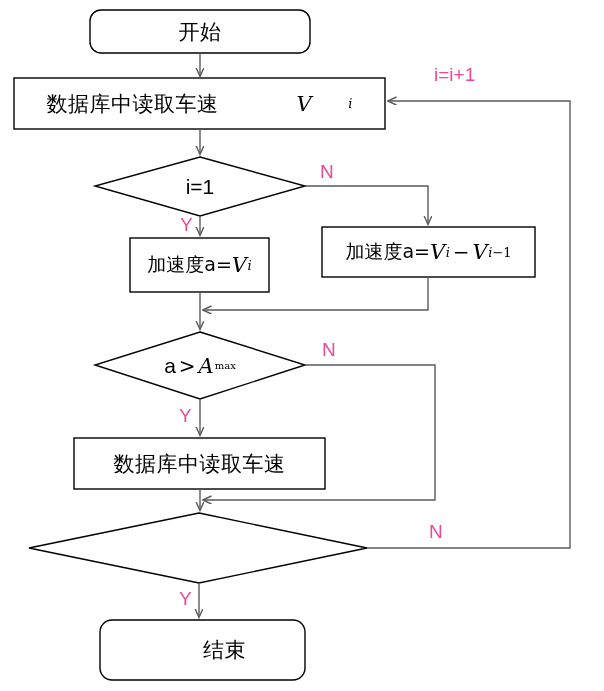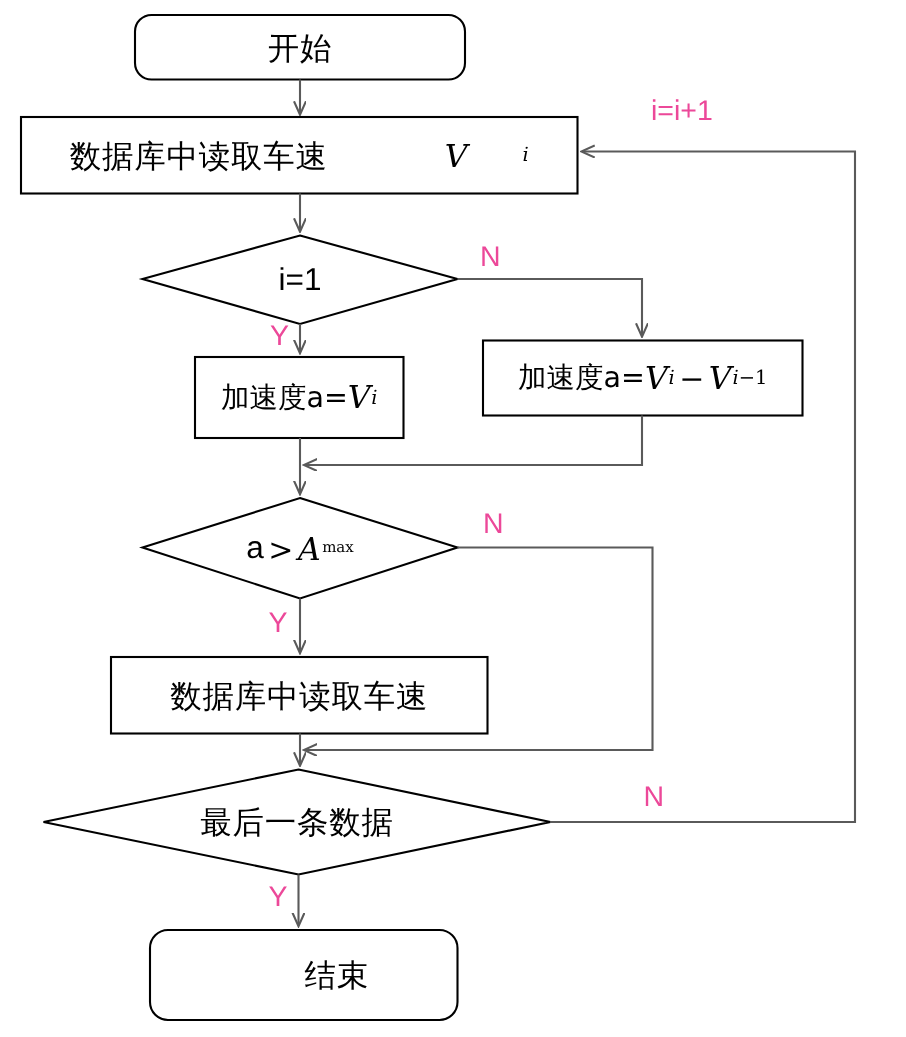--- a/index.html
+++ b/index.html
@@ -181,23 +181,20 @@
     <span class="lat">a</span>
       <span class="mathop">&gt;</span>
       <span class="mathvar">A</span>
       <span class="romansub">max</span>
   </div>
 
   <div class="node-label" style="left:74px; top:438px; width:251px; height:51px;">
     <span class="cjk">数据库中读取车速</span>
   </div>
 
-  <div class="node-label" style="left:29px; top:513px; width:338px; height:70px;">
-    <span class="cjk">最后一条数据</span>
-  </div>
 
   <div class="node-label" style="left:100px; top:620px; width:205px; height:60px;margin-left:22px;">
     <span class="cjk">结束</span>
   </div>
 
   <div class="edge-label" style="left:434px; top:64px;">i=i+1</div>
 
   <div class="edge-label" style="left:320px; top:161px;">N</div>
 
   <div class="edge-label" style="left:180px; top:214px;">Y</div>

